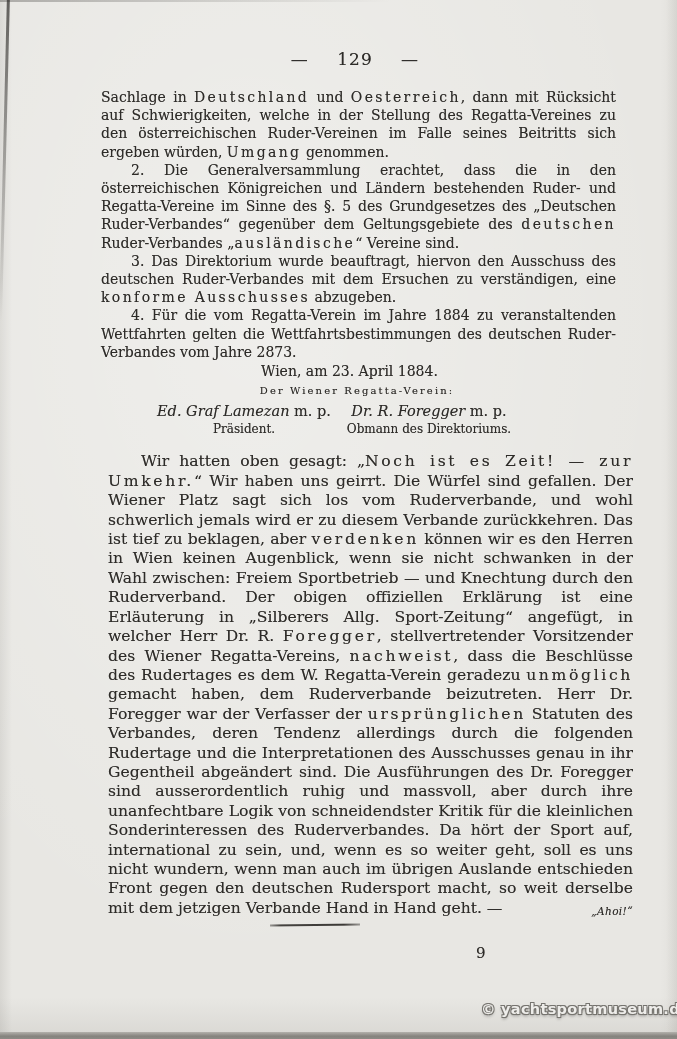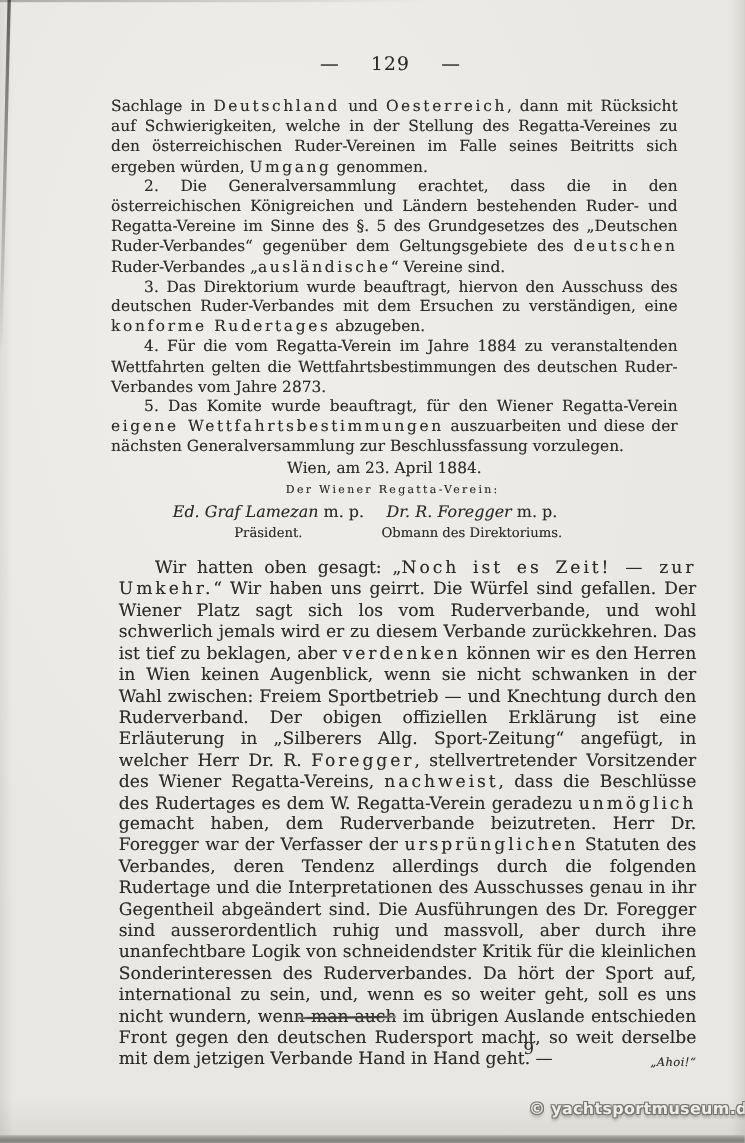--- a/index.html
+++ b/index.html
@@ -82,23 +82,22 @@
   <div class="edge-left"></div>
   <div class="fold-right"></div>
 
   <div class="pagenum">— 129 —</div>
 
   <div class="content">
 
     <div class="intro">
         <p class=""><span>Sachlage in </span><span class="g">Deutschland</span><span> und </span><span class="g">Oesterreich</span><span>, dann mit Rücksicht auf Schwierigkeiten, welche in der Stellung des Regatta-Vereines zu den österreichischen Ruder-Vereinen im Falle seines Beitritts sich ergeben würden, </span><span class="g">Umgang</span><span> genommen.</span></p>
         <p class="indent"><span>2. Die Generalversammlung erachtet, dass die in den österreichischen Königreichen und Ländern bestehenden Ruder- und Regatta-Vereine im Sinne des §. 5 des Grundgesetzes des „Deutschen Ruder-Verbandes“ gegenüber dem Geltungsgebiete des </span><span class="g">deutschen</span><span> Ruder-Verbandes „</span><span class="g">ausländische</span><span>“ Vereine sind.</span></p>
-        <p class="indent"><span>3. Das Direktorium wurde beauftragt, hiervon den Ausschuss des deutschen Ruder-Verbandes mit dem Ersuchen zu verständigen, eine </span><span class="g">konforme Rudertages</span><span> abzugeben.</span></p>
+        <p class="indent"><span>3. Das Direktorium wurde beauftragt, hiervon den Ausschuss des deutschen Ruder-Verbandes mit dem Ersuchen zu verständigen, eine </span><span class="g">konforme Ausschusses</span><span> abzugeben.</span></p>
         <p class="indent"><span>4. Für die vom Regatta-Verein im Jahre 1884 zu veranstaltenden Wettfahrten gelten die Wettfahrtsbestimmungen des deutschen Ruder-Verbandes vom Jahre 2873.</span></p>
-        <p class="indent"><span>5. Das Komite wurde beauftragt, für den Wiener Regatta-Verein </span><span class="g">eigene Wettfahrtsbestimmungen</span><span> auszuarbeiten und diese der nächsten Generalversammlung zur Beschlussfassung vorzulegen.</span></p>
       </div>
 
     <div class="intro">
       <div class="dateline">Wien, am 23. April 1884.</div>
     </div>
 
     <div class="orgline">Der Wiener Regatta-Verein:</div>
 
     <div class="sigrow">
       <div class="sigcol left">

